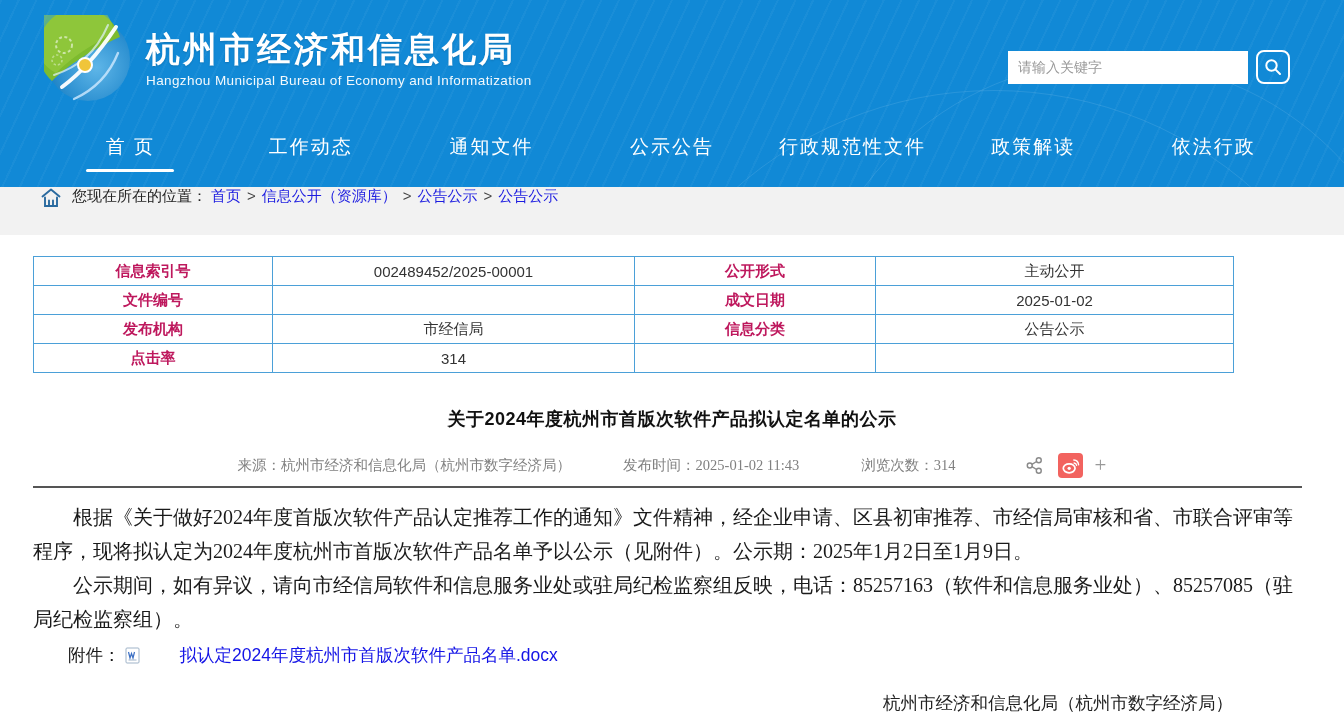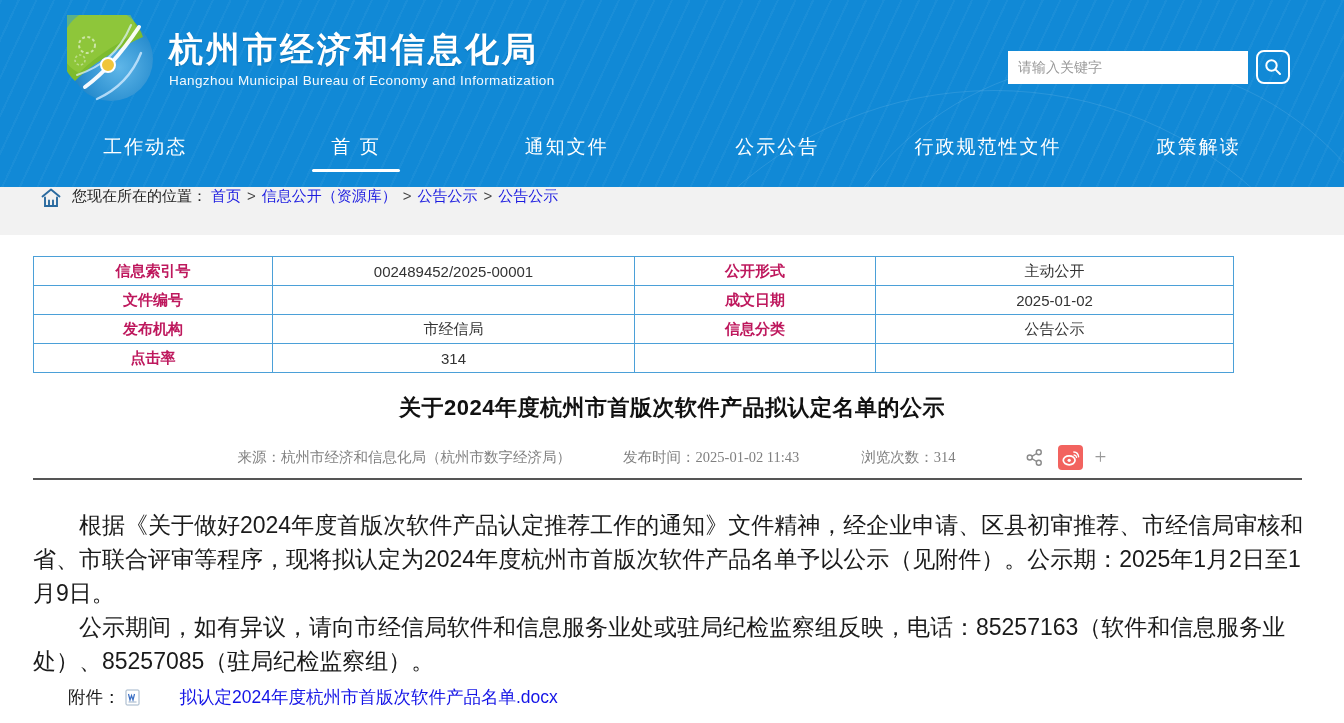--- a/index.html
+++ b/index.html
@@ -19,21 +19,21 @@
 
   
   .site-header{
     height:187px;background:var(--header-blue);
     background-image:repeating-linear-gradient(115deg,rgba(255,255,255,.04) 0 2px,transparent 2px 16px);
     position:relative;overflow:hidden;
   }
   .deco-circle{position:absolute;border:1px solid rgba(255,255,255,.10);border-radius:50%;pointer-events:none;}
   .deco-c1{width:620px;height:620px;right:-80px;top:60px;}
   .deco-c2{width:780px;height:780px;right:-40px;top:90px;}
-  .header-top{height:118px;display:flex;align-items:center;padding:0 67px;position:relative;}
+  .header-top{height:118px;display:flex;align-items:center;padding:0 44px;position:relative;}
   .logo-link{display:flex;align-items:center;cursor:pointer;}
   .logo{width:88px;height:88px;flex:0 0 auto;}
   .site-titles{margin-left:14px;color:#fff;}
   .site-title{font-size:34px;font-weight:bold;letter-spacing:3px;line-height:1.15;text-shadow:0 1px 2px rgba(0,0,0,.15);}
   .site-subtitle{font-size:13.5px;margin-top:3px;letter-spacing:.4px;opacity:.95;}
   .search-area{position:absolute;right:54px;top:50px;display:flex;align-items:center;}
   .search-input{width:240px;height:33px;border:none;outline:none;padding:0 10px;font-size:14px;color:#333;background:#fff;}
   .search-input::placeholder{color:#999;}
   .search-btn{width:34px;height:34px;margin-left:8px;background:transparent;border:2px solid #fff;border-radius:8px;display:flex;align-items:center;justify-content:center;cursor:pointer;}
 
@@ -51,32 +51,32 @@
   .breadcrumb-sep{color:#444;margin:0 6px;}
 
   
   .content{padding:0 33px;}
   .info-table{width:1200px;border-collapse:collapse;table-layout:fixed;margin-top:21px;font-size:15px;}
   .info-table td{border:1px solid var(--border-blue);height:29px;text-align:center;vertical-align:middle;color:#333;padding:1px 6px;}
   .info-table td.label-cell{font-weight:bold;color:#be185d;}
   .policy-btn{display:inline-block;background:var(--button-blue);color:#fff;font-size:13px;padding:2px 14px;border-radius:2px;cursor:pointer;letter-spacing:1px;}
   .policy-btn .arrow{margin-left:10px;font-size:12px;}
 
-  .article-title{margin-top:20px;text-align:center;font-size:22px;font-weight:bold;color:#111;letter-spacing:.5px;}
+  .article-title{margin-top:34px;text-align:center;font-size:18px;font-weight:bold;color:#111;letter-spacing:.5px;}
   .article-meta{margin-top:22px;display:flex;align-items:center;justify-content:center;color:var(--meta-gray);font-size:14.5px;font-family:Liberation Serif, serif;}
   .meta-item{white-space:nowrap;}
   .meta-gap1{margin-left:52px;}
   .meta-gap2{margin-left:62px;}
   .share-icons{display:flex;align-items:center;margin-left:68px;}
   .share-icon{width:22px;height:22px;cursor:pointer;display:flex;align-items:center;justify-content:center;}
   .weibo-icon{width:25px;height:25px;background:var(--weibo-red);border-radius:4px;margin-left:12px;cursor:pointer;display:flex;align-items:center;justify-content:center;}
   .plus-icon{margin-left:12px;color:#999;font-size:21px;font-weight:300;cursor:pointer;line-height:1;}
   .meta-divider{border:none;border-top:2px solid #555;margin:8px 0 0 0;width:1269px;}
 
-  .article-body{margin-top:28px;font-size:23px;line-height:34px;color:var(--text-dark);}
+  .article-body{margin-top:12px;font-size:20px;line-height:34px;color:var(--text-dark);font-family:Liberation Serif, serif;}
   .article-body p{text-indent:2em;}
   .attachment-line{margin-top:2px;font-size:17.5px;line-height:34px;text-indent:2em;display:flex;align-items:center;}
   .attachment-label{margin-right:2px;text-indent:0;padding-left:2em;}
   .doc-icon{width:15px;height:17px;margin:0 5px 0 2px;flex:0 0 auto;}
   .attachment-link{color:#1414e6;text-decoration:none;cursor:pointer;}
 
   .article-sign{margin-top:14px;text-align:right;font-size:17.5px;line-height:34px;}
   .sign-org{padding-right:78px;color:#222;}
 </style>
 </head>
@@ -122,42 +122,46 @@
       <button class="search-btn">
         <svg width="20" height="20" viewBox="0 0 20 20">
           <circle cx="8.5" cy="8.5" r="5.2" fill="none" stroke="#fff" stroke-width="2"></circle>
           <line x1="12.6" y1="12.6" x2="17" y2="17" stroke="#fff" stroke-width="2" stroke-linecap="round"></line>
         </svg>
       </button>
     </div>
   </div>
 
   <nav class="main-nav">
-      <div class="nav-item">
-        <span>工作动态</span>
-        <div class="nav-underline"></div>
-      </div>
       <div class="nav-item active">
         <span>首 页</span>
         <div class="nav-underline"></div>
       </div>
       <div class="nav-item">
+        <span>工作动态</span>
+        <div class="nav-underline"></div>
+      </div>
+      <div class="nav-item">
         <span>通知文件</span>
         <div class="nav-underline"></div>
       </div>
       <div class="nav-item">
         <span>公示公告</span>
         <div class="nav-underline"></div>
       </div>
       <div class="nav-item">
         <span>行政规范性文件</span>
         <div class="nav-underline"></div>
       </div>
       <div class="nav-item">
         <span>政策解读</span>
+        <div class="nav-underline"></div>
+      </div>
+      <div class="nav-item">
+        <span>依法行政</span>
         <div class="nav-underline"></div>
       </div>
     </nav>
 </header>
 
 <div class="breadcrumb-bar">
   <svg class="breadcrumb-home" viewBox="0 0 22 22">
     <path d="M2.5 9.5 L11 2.5 L19.5 9.5" fill="none" stroke="#2a6a9f" stroke-width="1.9" stroke-linecap="round" stroke-linejoin="round"></path>
     <path d="M5 10.5 V19 H17 V10.5" fill="none" stroke="#2a6a9f" stroke-width="1.9" stroke-linecap="round"></path>
     <path d="M9 13.5 V19 M13 13.5 V19" fill="none" stroke="#2a6a9f" stroke-width="1.9" stroke-linecap="round"></path>

